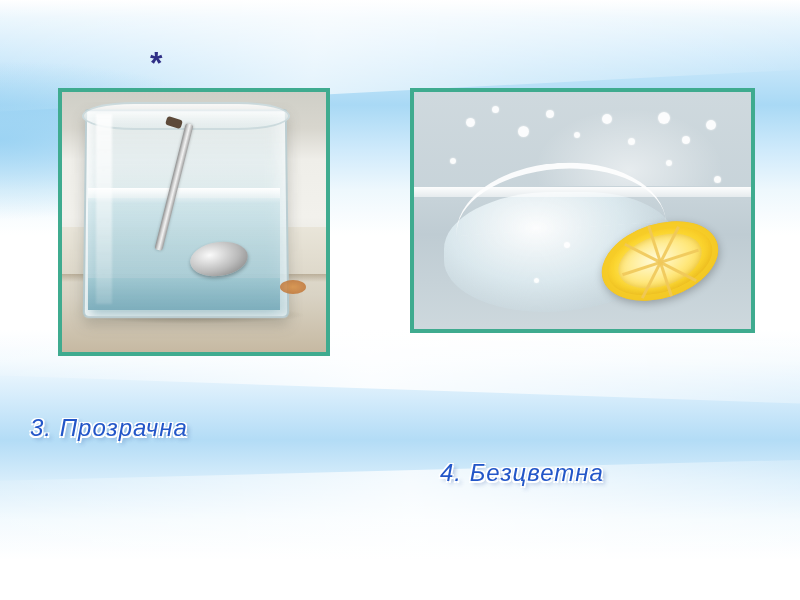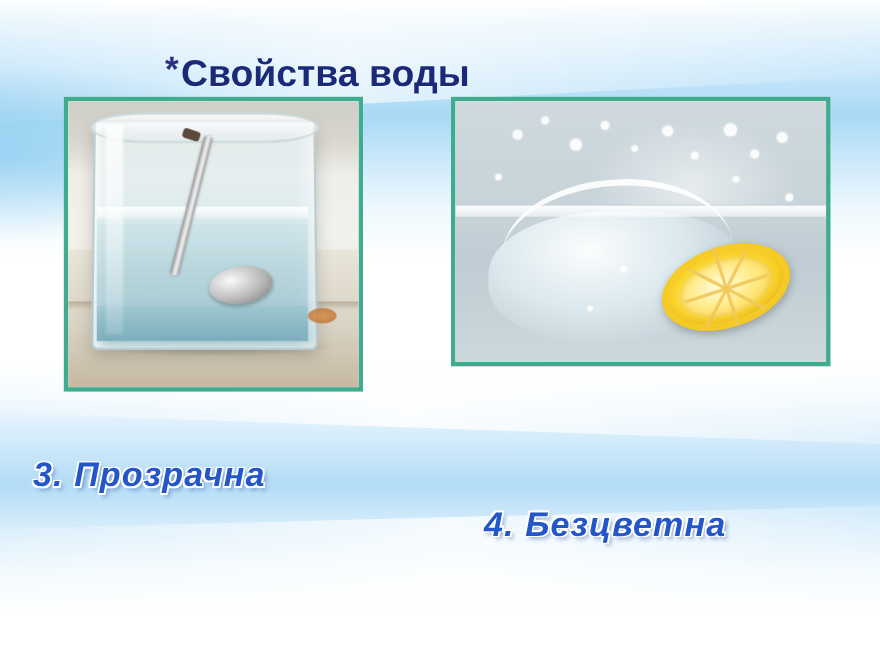--- a/index.html
+++ b/index.html
@@ -340,23 +340,23 @@
     width: 190px;
     height: 78px;
     background: radial-gradient(ellipse at 50% 80%, rgba(255,255,255,0.55) 0%, rgba(255,255,255,0) 70%);
   }
 
   
   .caption {
     position: absolute;
     z-index: 7;
     font-family: "Liberation Sans", sans-serif;
-    font-weight: bold;
+    font-weight: normal;
     font-style: italic;
-    font-size: 31px;
+    font-size: 24px;
     color: #2356c8;
     letter-spacing: 1px;
     white-space: nowrap;
     text-shadow:
       -1.5px -1.5px 0 #ffffff,
        1.5px -1.5px 0 #ffffff,
       -1.5px  1.5px 0 #ffffff,
        1.5px  1.5px 0 #ffffff,
        3px 3px 4px rgba(40,80,160,0.45);
   }
@@ -368,21 +368,20 @@
 
 <div id="slide">
 
   <div class="streak streak-a"></div>
   <div class="corner-glow"></div>
   <div class="streak streak-b"></div>
   <div class="streak streak-c"></div>
 
   <div id="title-wrap">
     <span id="title-bullet">*</span>
-    <span id="title-text">Свойства воды</span>
   </div>
 
   <div class="pic-frame" id="pic-left">
     <div class="photo-glass">
       <div class="tabletop"></div>
       <div class="tabletop-edge"></div>
       <div class="glass-shadow"></div>
       <div class="glass-body"></div>
       <div class="water-body"></div>
       <div class="glass-bottom-band"></div>

